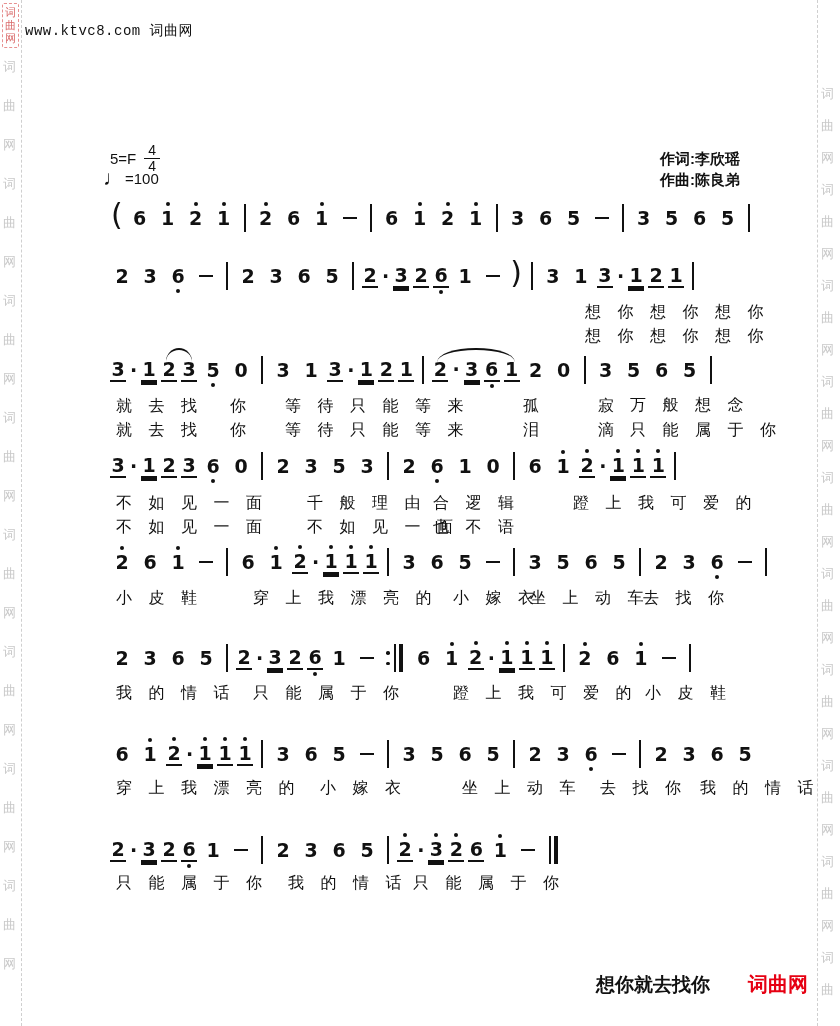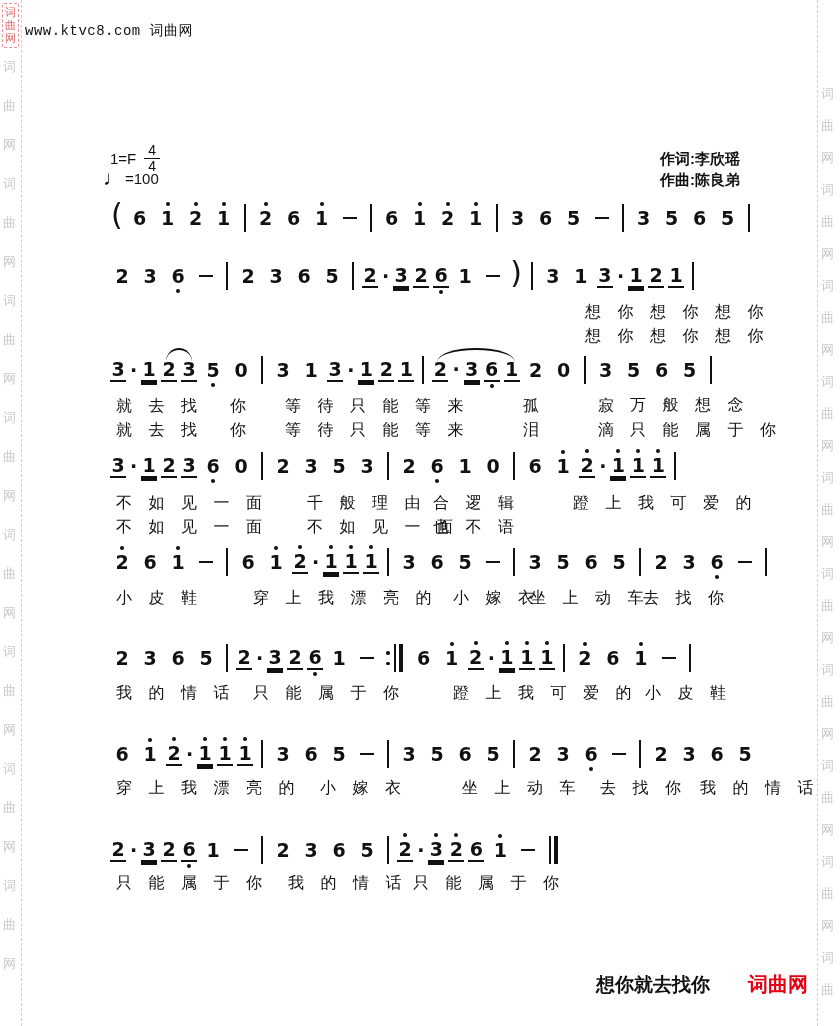--- a/index.html
+++ b/index.html
@@ -129,21 +129,21 @@
 
   <div class="logobox" id="logo-box">
       <span style="color: rgb(217, 106, 106);">词</span>
       <span style="color: rgb(217, 106, 106);">曲</span>
       <span style="color: rgb(217, 106, 106);">网</span>
     </div>
   <div class="siteurl">www.ktvc8.com 词曲网</div>
 
 
   <div class="keyblock">
-    <span>1=F</span>
+    <span>5=F</span>
     <span class="frac">
       <span class="top">4</span>
       <span>4</span>
     </span>
   </div>
   <div class="tempo">
     <span class="tnote">♩</span>
     <span>=100</span>
   </div>
 

